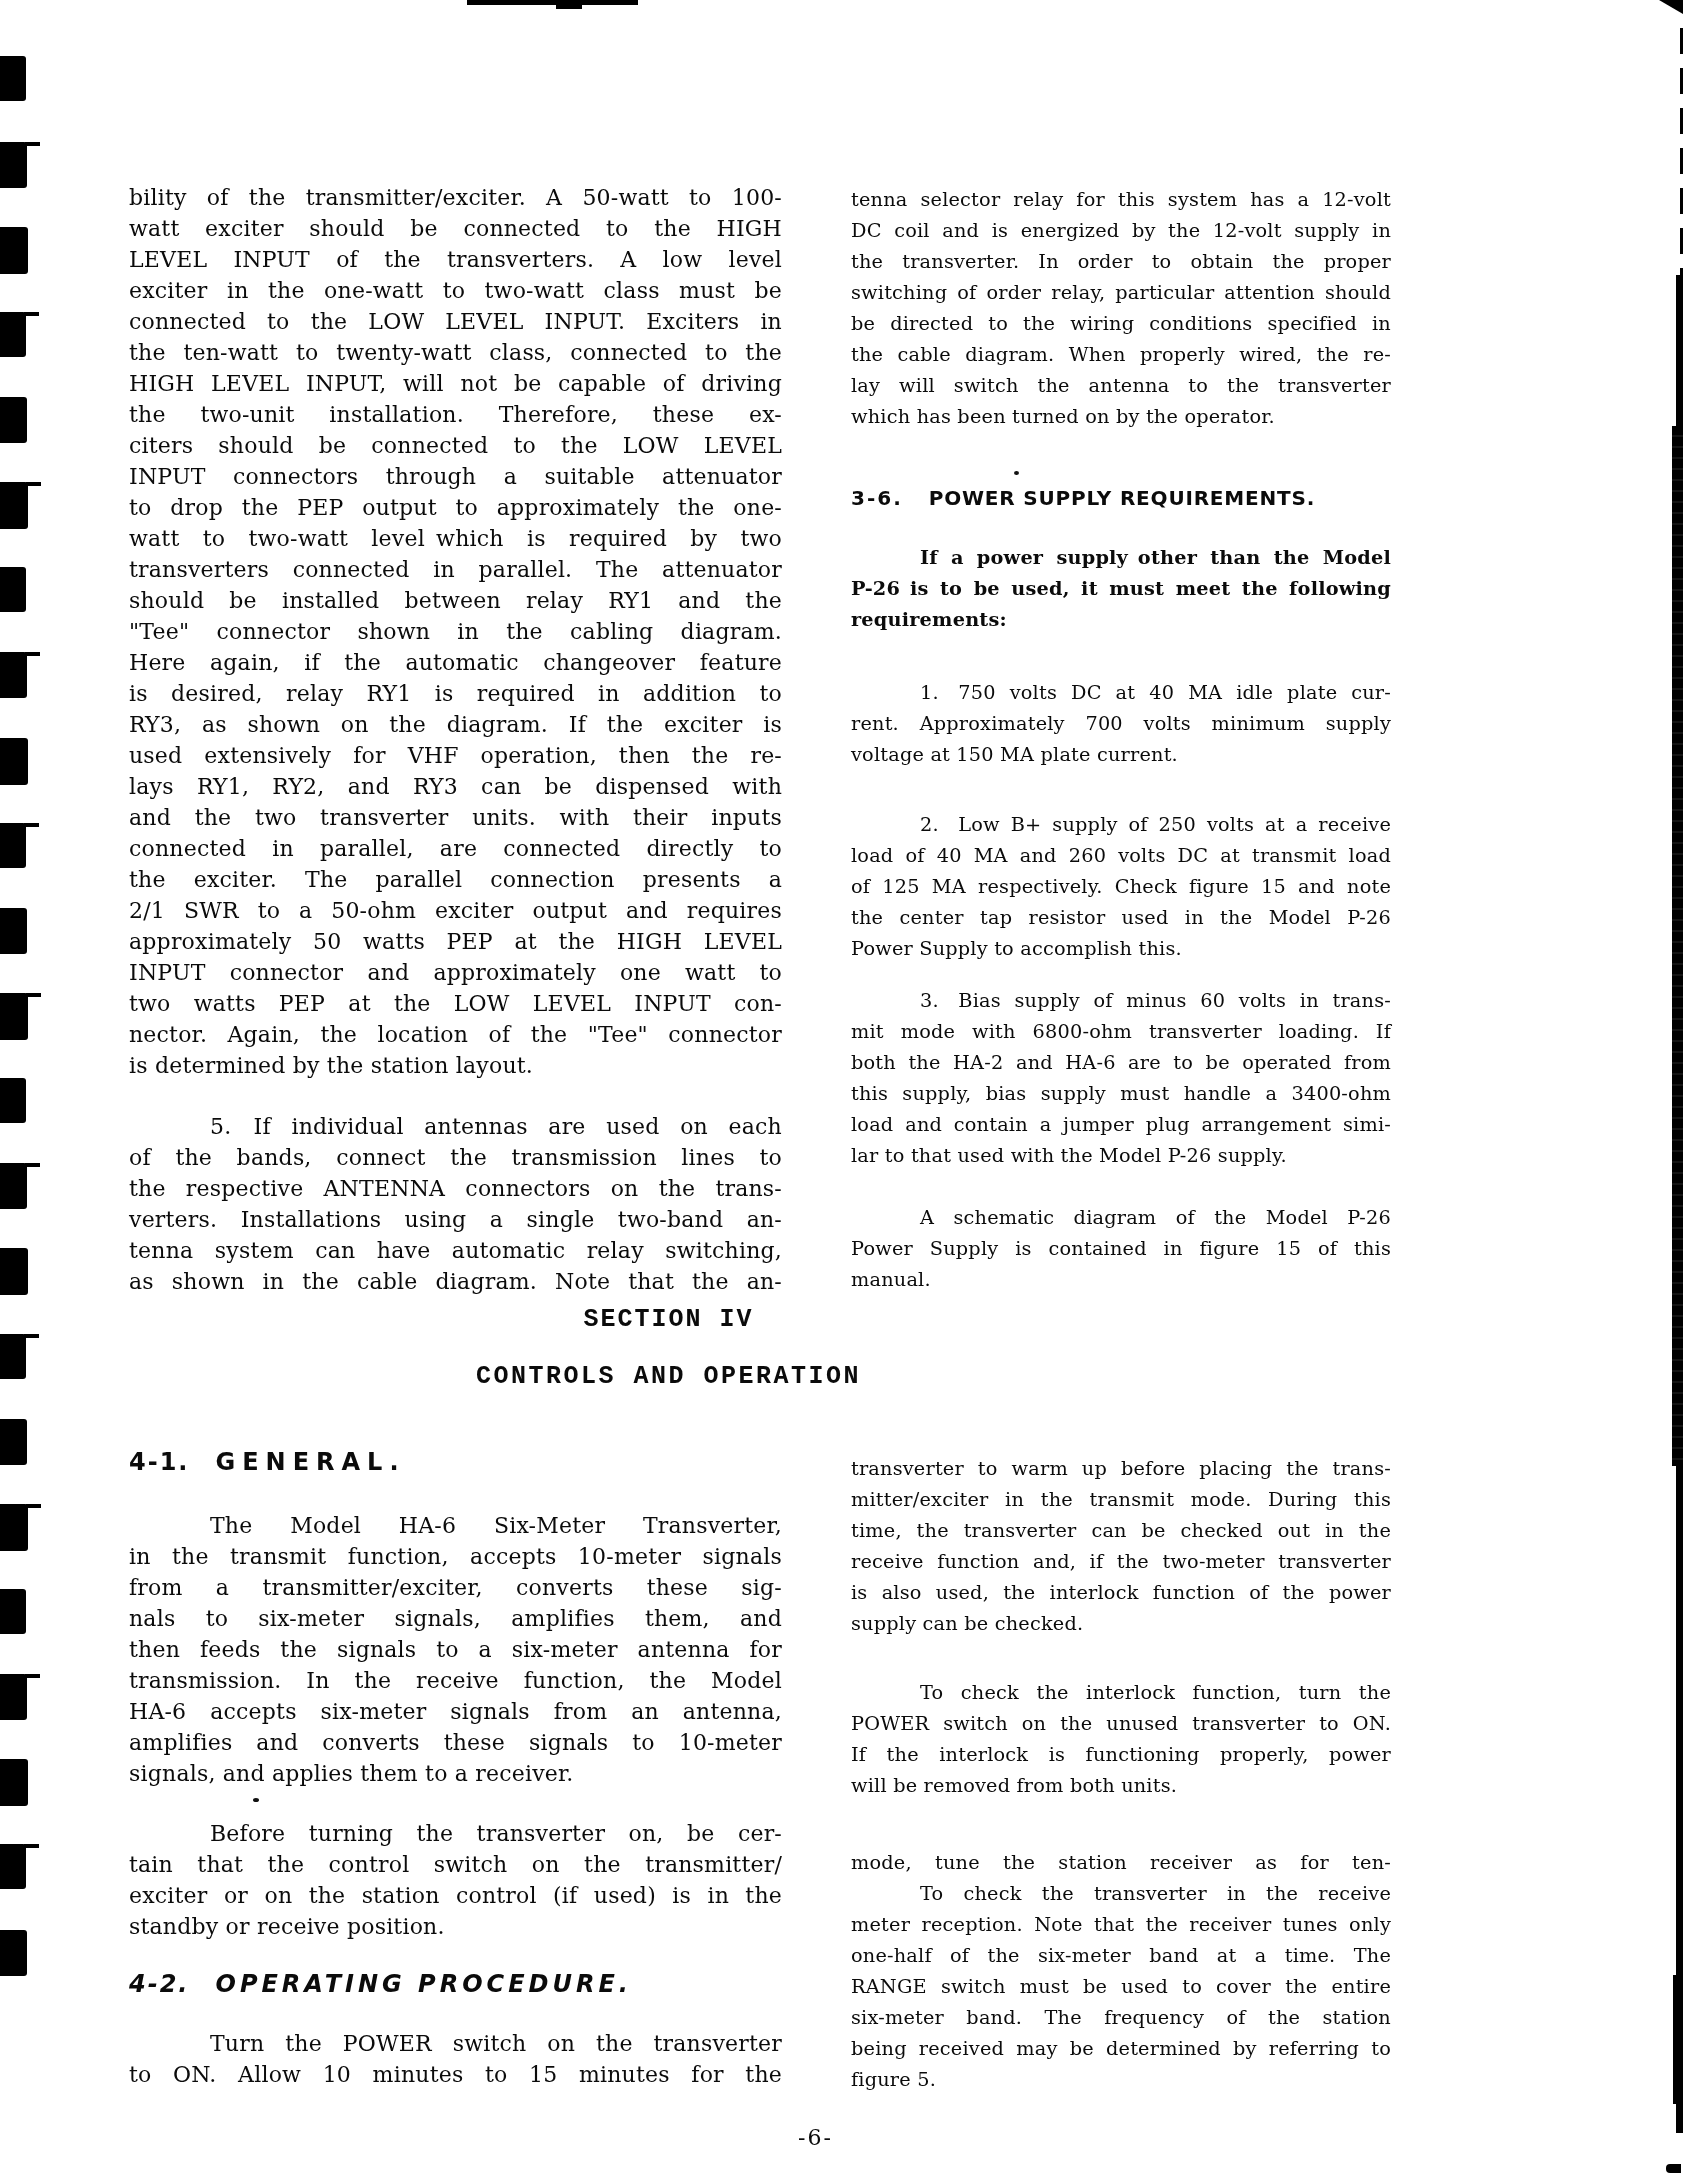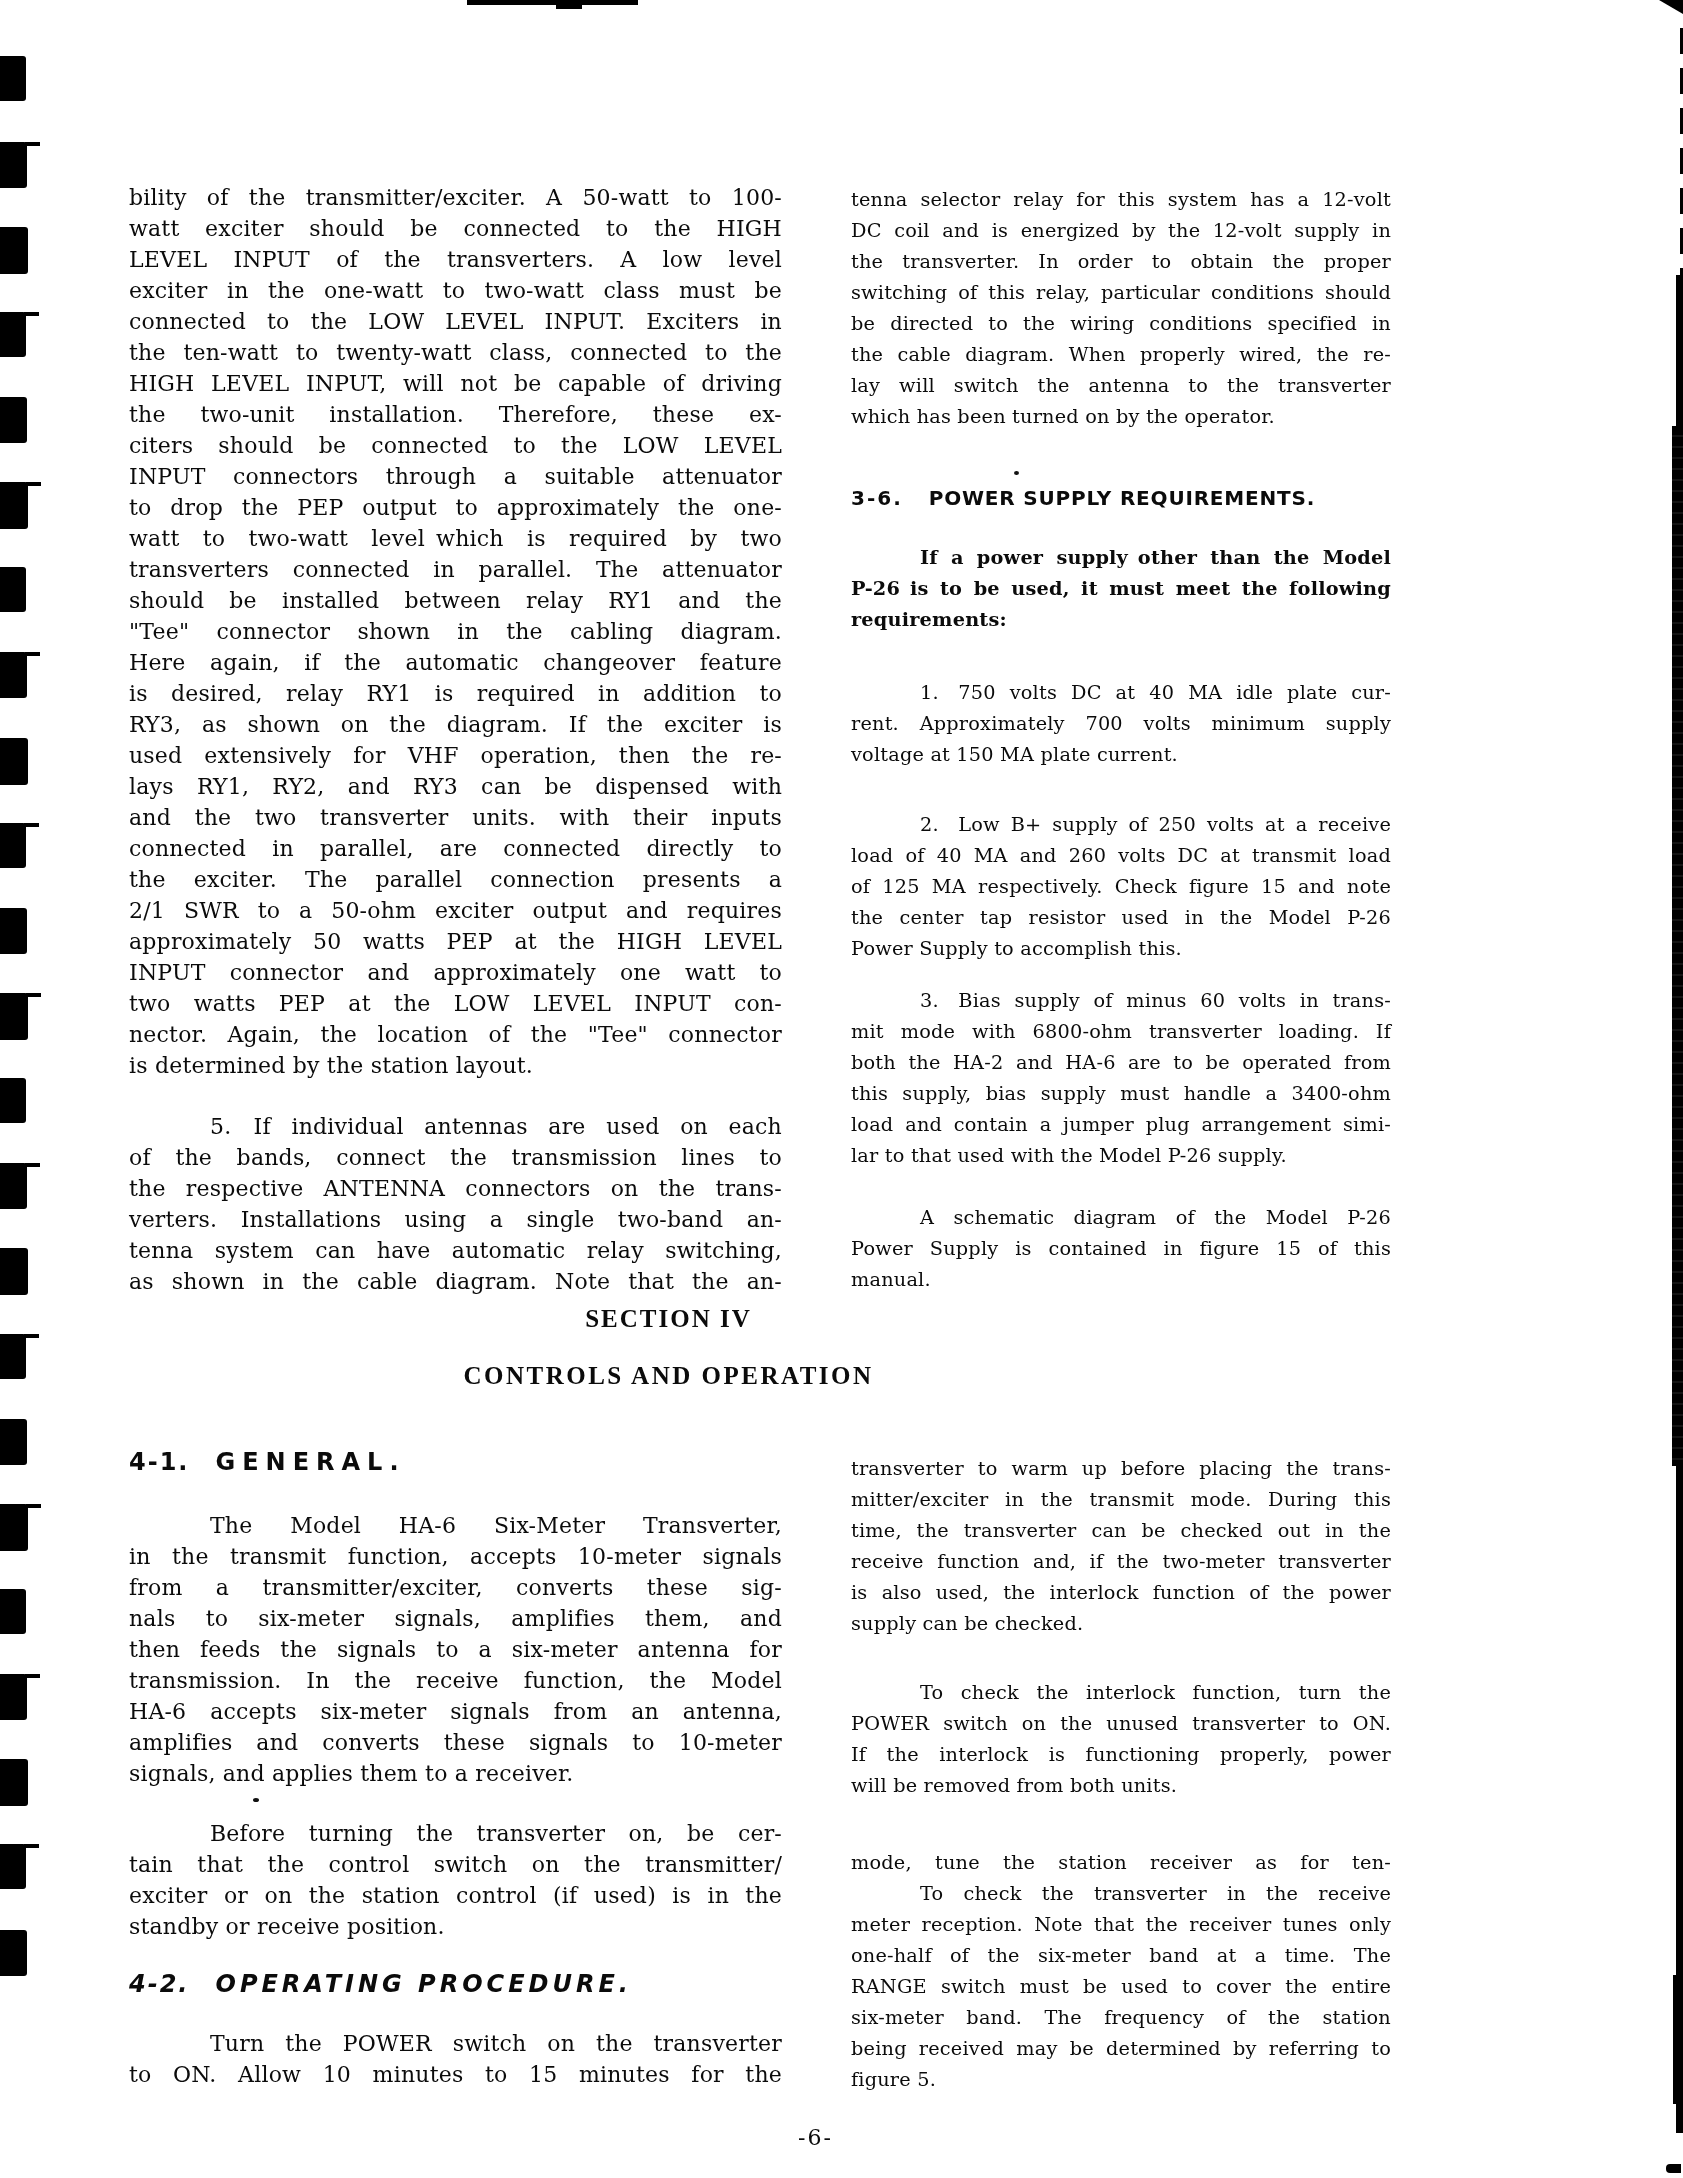--- a/index.html
+++ b/index.html
@@ -49,21 +49,21 @@
   #h-power { font-size:20px; }
   #h-power .title { letter-spacing:0.8px; }
   #h-general { font-size:24px; }
   #h-general .title { letter-spacing:7px; }
   #h-operating { font-size:24px; }
   #h-operating .title { letter-spacing:4px; }
 
   .sec-head {
     position:absolute; left:0; width:1337px;
     text-align:center;
-    font-family:Liberation Serif, serif; font-weight:bold;
+    font-family:Liberation Mono, monospace; font-weight:bold;
     font-size:25px;
   }
   #sec4-title { top:1305px; letter-spacing:2px; }
   #sec4-sub   { top:1362px; letter-spacing:2.5px; }
 
   
   #page-num { left:798px; top:2125px; font-size:22px; letter-spacing:2px; }
 
   
   #binding-marks .mark {
@@ -169,21 +169,21 @@
       <div class="line">tenna system can have automatic relay switching,</div>
       <div class="line">as shown in the cable diagram. Note that the an-</div>
     </div>
 </div>
 
 <div id="right-top" class="col col-r">
   <div class="para">
       <div class="line">tenna selector relay for this system has a 12-volt</div>
       <div class="line">DC coil and is energized by the 12-volt supply in</div>
       <div class="line">the transverter. In order to obtain the proper</div>
-      <div class="line">switching of this relay, particular conditions should</div>
+      <div class="line">switching of order relay, particular attention should</div>
       <div class="line">be directed to the wiring conditions specified in</div>
       <div class="line">the cable diagram. When properly wired, the re-</div>
       <div class="line">lay will switch the antenna to the transverter</div>
       <div class="line endline">which has been turned on by the operator.</div>
     </div>
   <div class="head" id="h-power">
     <span class="num">3-6.</span><span class="title">POWER SUPPLY REQUIREMENTS.</span>
   </div>
   <div class="para" id="p-ifpower">
       <div class="line ind">If a power supply other than the Model</div>

